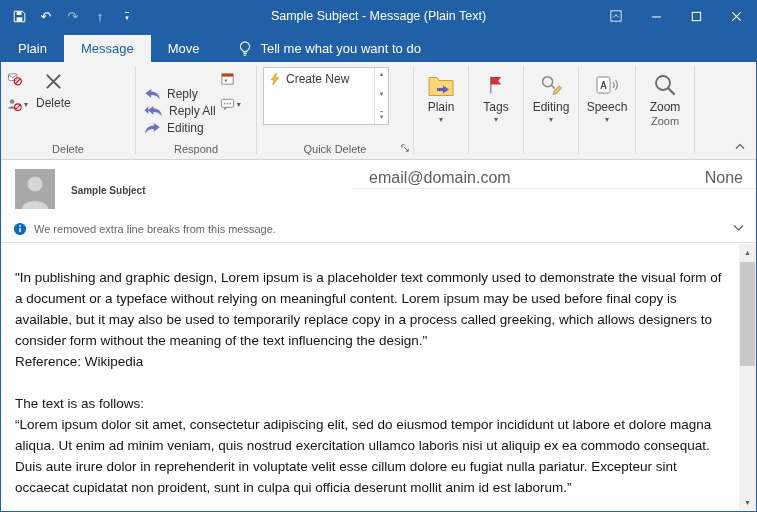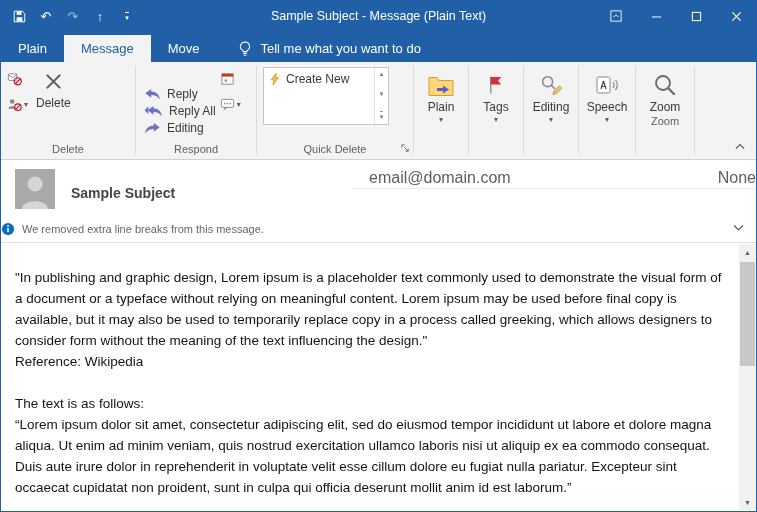--- a/index.html
+++ b/index.html
@@ -50,25 +50,25 @@
   .gallery{width:126px;height:58px;background:#fff;border:1px solid #c8c6c4;margin:5px 0 0 6px;position:relative;font-size:12px;color:var(--txt);}
   .gal-item{display:flex;align-items:center;gap:5px;padding:4px 5px;cursor:default;}
   .gal-scroll{position:absolute;top:0;right:0;bottom:0;width:14px;border-left:1px solid #e1dfdd;display:flex;flex-direction:column;align-items:center;justify-content:space-between;padding:3px 0;font-size:6px;color:#7a7977;}
   .gal-scroll .more{border-top:1px solid #9a9896;padding-top:1px;font-size:7px;}
   .launcher{position:absolute;right:3px;top:2px;cursor:default;display:inline-flex;}
   .collapse-btn{position:absolute;right:11px;bottom:5px;cursor:default;}
   .collapsed-btn{margin:4px auto 0;}
   
   .msgheader{position:absolute;top:159px;left:0;right:0;height:83px;background:#fff;}
   .avatar{position:absolute;left:14px;top:9px;width:40px;height:40px;}
-  .subject{position:absolute;left:70px;top:25px;font-size:14px;font-weight:bold;color:#474543;}
+  .subject{position:absolute;left:70px;top:25px;font-size:10px;font-weight:bold;color:#474543;}
   .right-row{position:absolute;left:352px;right:0;top:7px;height:22px;display:flex;align-items:center;border-bottom:1px solid #ededed;font-size:16px;color:var(--gray);}
   .right-row .email{padding-left:16px;}
-  .right-row .flag{margin-left:auto;}
-  .infobar{position:absolute;left:0;right:0;top:56px;height:27px;display:flex;align-items:center;gap:7px;border-bottom:1px solid #e0e0e0;font-size:11px;color:#68665f;background:#fff;}
+  .right-row .flag{margin-left:auto;padding-right:13px;}
+  .infobar{position:absolute;left:0;right:0;top:56px;height:27px;display:flex;align-items:center;gap:7px;padding-left:12px;border-bottom:1px solid #e0e0e0;font-size:11px;color:#68665f;background:#fff;}
   .infobar .chev-wrap{position:absolute;right:12px;top:6px;}
   
   .msgbody{position:absolute;top:242px;left:0;right:17px;bottom:0;background:#fff;padding:24px 13px 0 14px;overflow:hidden;}
   .msgbody p{font-size:13.5px;line-height:21px;min-height:21px;color:#141414;white-space:pre-wrap;}
   
   .scrollbar{position:absolute;top:243px;right:0;bottom:1px;width:17px;background:#f1f1f1;display:flex;flex-direction:column;align-items:center;}
   .sb-btn{width:17px;height:16px;display:flex;align-items:center;justify-content:center;font-size:7px;color:#5f5d5b;cursor:default;}
   .sb-btn.bottom{margin-top:auto;}
   .sb-track{flex:1;width:100%;position:relative;}
   .sb-thumb{position:absolute;top:2px;left:1px;right:1px;height:104px;background:#c8c8c8;}

